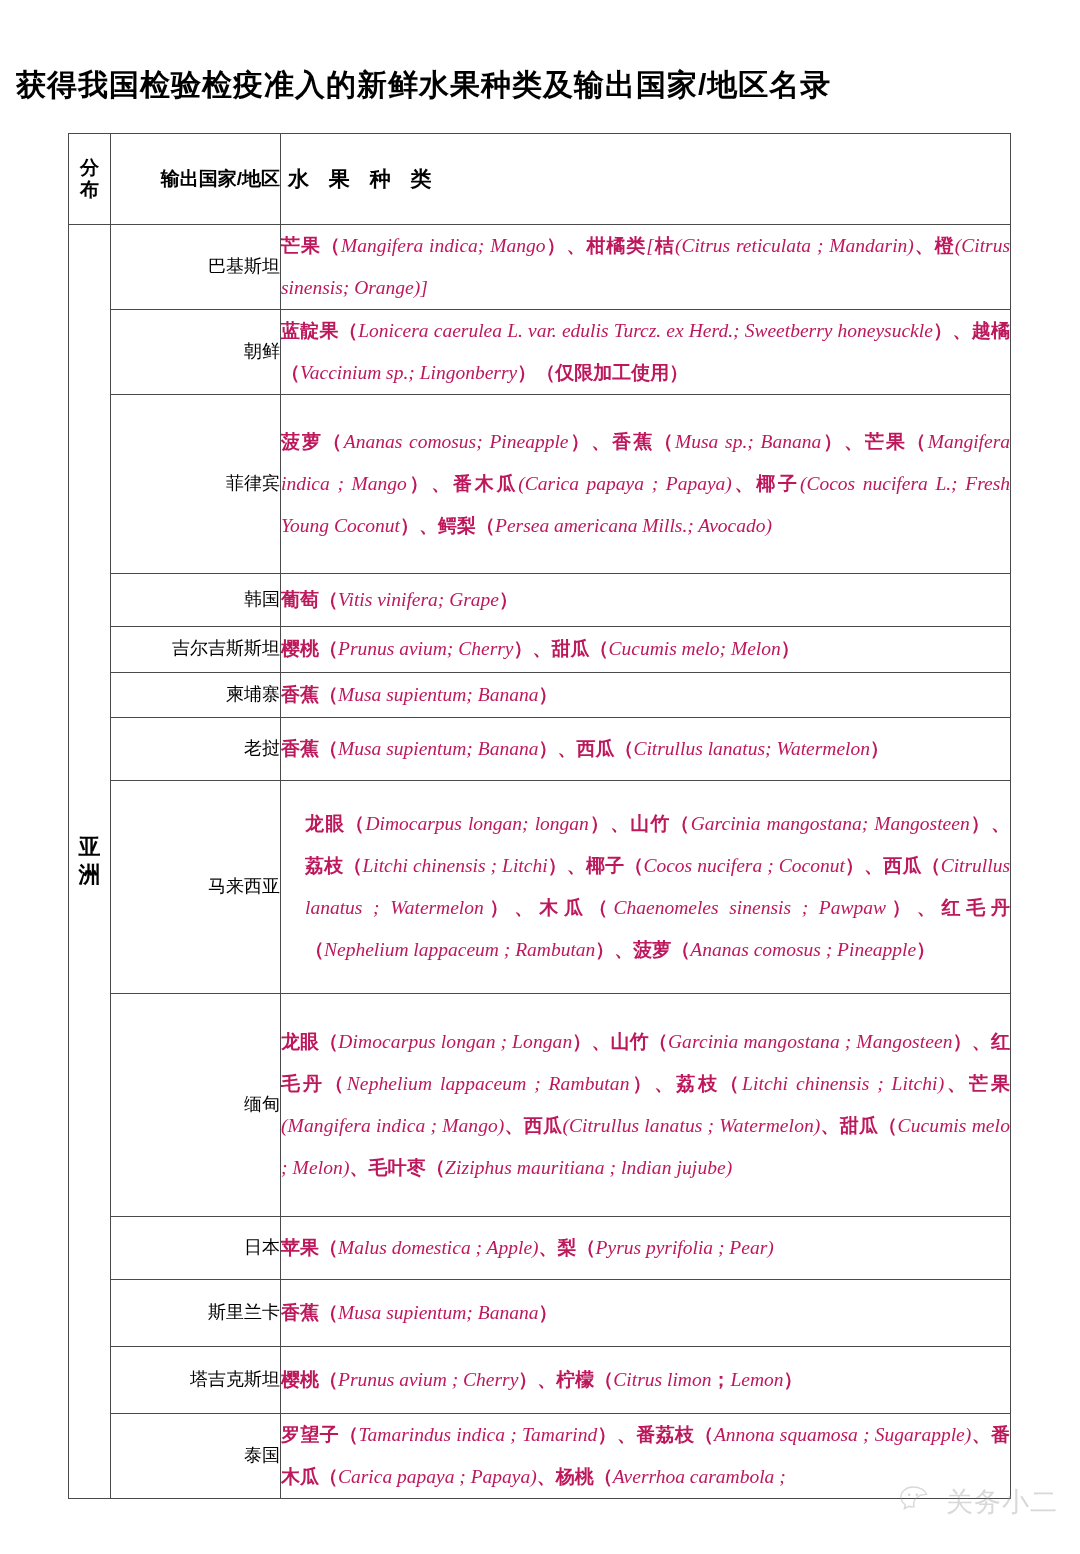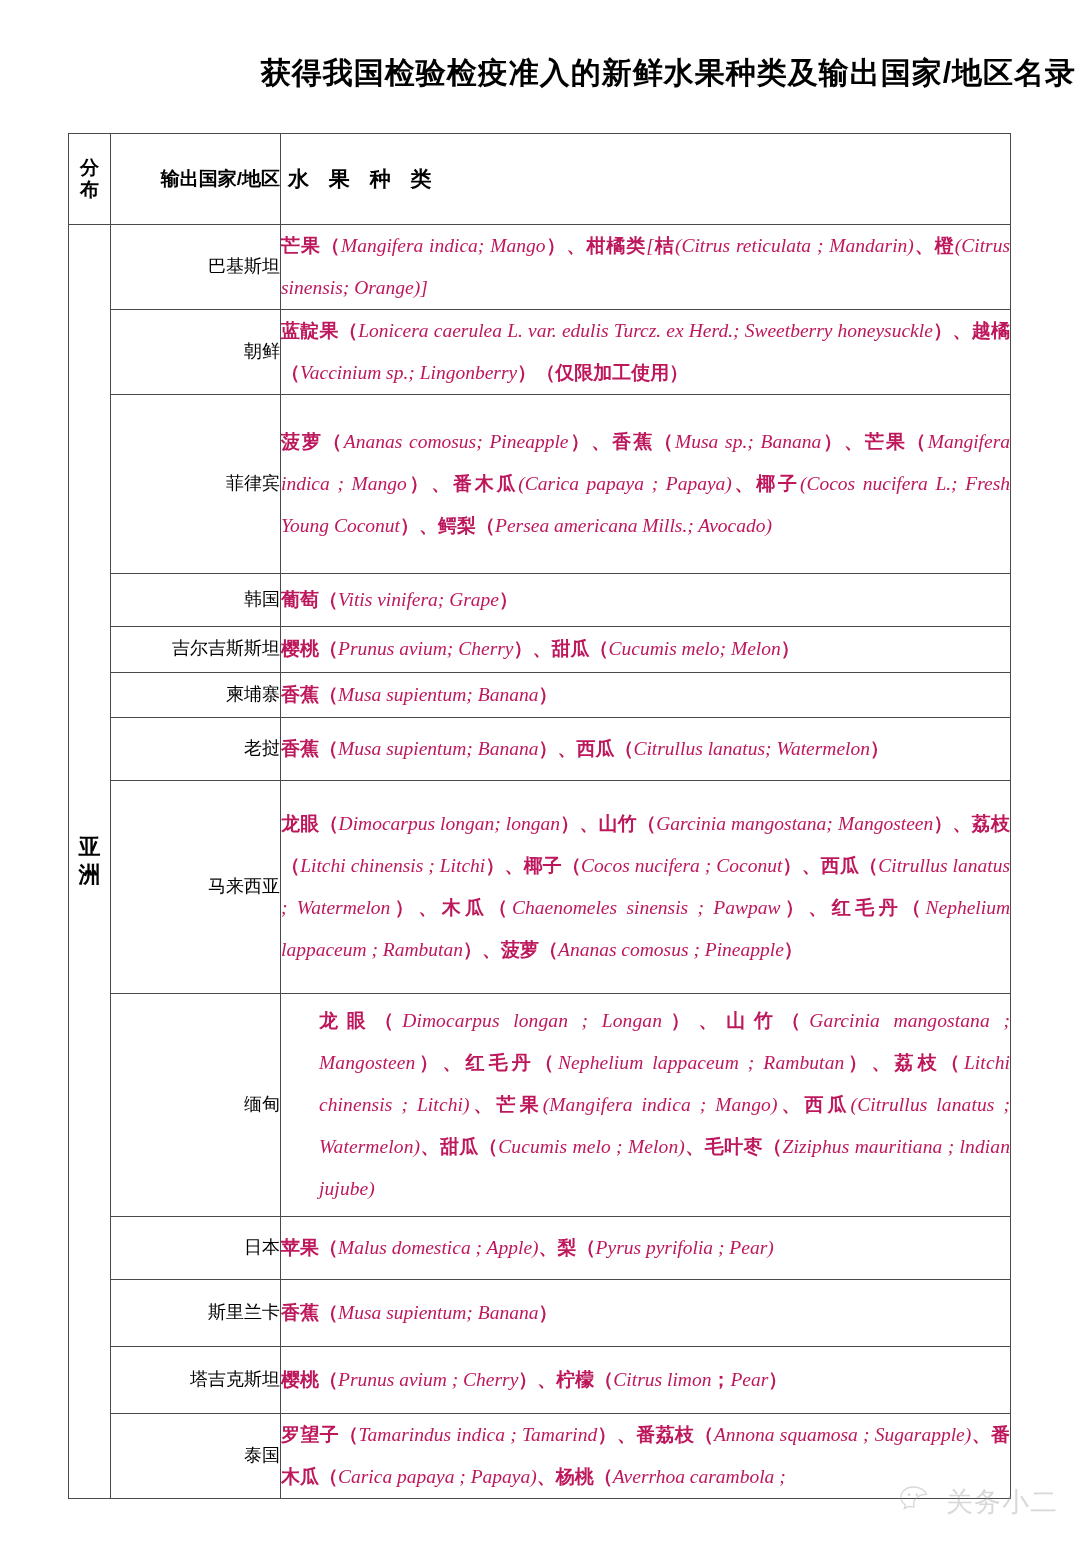--- a/index.html
+++ b/index.html
@@ -10,27 +10,27 @@
     width: 1080px;
     height: 1554px;
     background: #ffffff;
     font-family: "Liberation Serif", serif;
     overflow: hidden;
     position: relative;
   }
 
   
   .page-title {
-    text-align: right;
+    text-align: left;
     font-family: "Liberation Sans", sans-serif;
     font-weight: bold;
     font-size: 30px;
     letter-spacing: 1px;
     color: #000;
-    margin: 4px;
+    margin: 16px;
     padding-top: 50px;
     padding-bottom: 0;
     line-height: 1.25;
   }
 
   
   .table-wrap {
     position: absolute;
     left: 68px;
     top: 133px;
@@ -132,32 +132,31 @@
   }
 
   
   tr.r-pakistan   td { height: 76px; }
   tr.r-nkorea     td { height: 78px; }
   tr.r-phil       td { height: 178px; }
   tr.r-skorea     td { height: 52px; }
   tr.r-kyrgyz     td { height: 45px; }
   tr.r-cambodia   td { height: 44px; }
   tr.r-laos       td { height: 62px; }
-  tr.r-malaysia   td { height: 212px; }
+  tr.r-malaysia   td { height: 212px; padding-left: 24px; }
   tr.r-myanmar    td { height: 222px; }
   tr.r-japan      td { height: 62px; }
   tr.r-srilanka   td { height: 66px; }
   tr.r-tajik      td { height: 66px; }
   tr.r-thailand   td { height: 84px; }
 
   
   .fruit-cell.overflowing {
     padding-right: 0px;
     letter-spacing: 0.1px;
-    padding-left: 38px;
   }
 
   
   .watermark {
     position: absolute;
     right: 22px;
     bottom: 34px;
     display: flex;
     align-items: center;
     gap: 8px;
@@ -250,21 +249,21 @@
         <td class="fruit-cell nowrapjust"><span class="cjk">苹果（</span><i>Malus domestica ; Apple)</i><span class="cjk">、梨（</span><i>Pyrus pyrifolia ; Pear)</i></td>
       </tr>
 
       <tr class="r-srilanka">
         <td class="country-cell">斯里兰卡</td>
         <td class="fruit-cell nowrapjust"><span class="cjk">香蕉（</span><i>Musa supientum; Banana</i><span class="cjk">）</span></td>
       </tr>
 
       <tr class="r-tajik">
         <td class="country-cell">塔吉克斯坦</td>
-        <td class="fruit-cell nowrapjust"><span class="cjk">樱桃（</span><i>Prunus avium ; Cherry</i><span class="cjk">）、柠檬（</span><i>Citrus limon</i><span class="cjk">；</span><i>Pear</i><span class="cjk">）</span></td>
+        <td class="fruit-cell nowrapjust"><span class="cjk">樱桃（</span><i>Prunus avium ; Cherry</i><span class="cjk">）、柠檬（</span><i>Citrus limon</i><span class="cjk">；</span><i>Lemon</i><span class="cjk">）</span></td>
       </tr>
 
       <tr class="r-thailand">
         <td class="country-cell">泰国</td>
         <td class="fruit-cell"><span class="cjk">罗望子（</span><i>Tamarindus indica ; Tamarind</i><span class="cjk">）、番荔枝（</span><i>Annona squamosa ; Sugarapple)</i><span class="cjk">、番木瓜（</span><i>Carica papaya ; Papaya)</i><span class="cjk">、杨桃（</span><i>Averrhoa carambola ;</i></td>
       </tr>
 
     </tbody>
   </table>
 </div>

